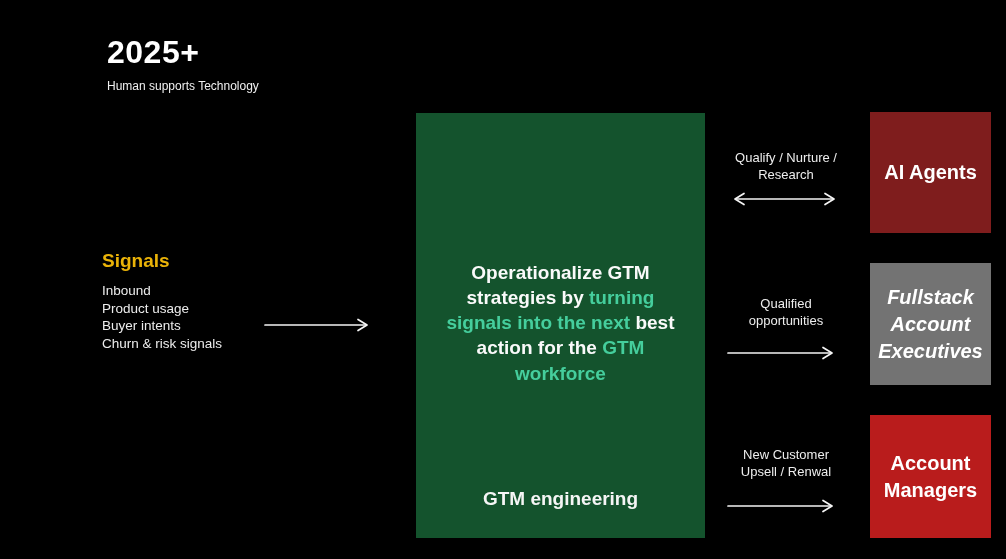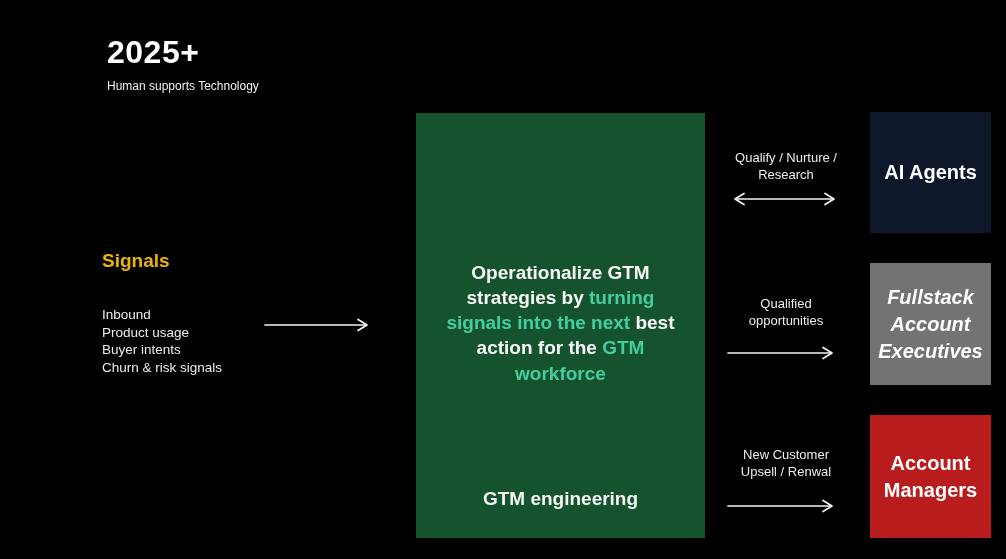--- a/index.html
+++ b/index.html
@@ -17,21 +17,21 @@
   .hdr { position: absolute; left: 64px; top: 34px; }
   .title { font-size: 32px; font-weight: 700; color: #ffffff; letter-spacing: 0.5px; }
   .subtitle { margin-top: 8px; font-size: 12px; font-weight: 400; color: #f0f0f0; }
 
   
   .signals-heading {
     position: absolute; left: 59px; top: 250px;
     font-size: 19px; font-weight: 700; color: #eab308;
   }
   .signals-list {
-    position: absolute; left: 59px; top: 306px;
+    position: absolute; left: 59px; top: 282px;
     font-size: 13.5px; line-height: 17.5px; color: #ececec;
   }
 
   
   .arrow { position: absolute; display: block; }
   .arrow line, .arrow polyline {
     stroke: #f5f5f5; stroke-width: 1.7; fill: none;
     stroke-linecap: round; stroke-linejoin: round;
   }
 
@@ -101,21 +101,21 @@
 
   <div class="flow-label" style="top:149px;">
     <div>Qualify / Nurture /</div>
     <div>Research</div>
   </div>
   <svg class="arrow" style="left:683px; top:190px;" width="117" height="18" viewBox="0 0 117 18">
     <line x1="10" y1="9" x2="107" y2="9"></line>
     <polyline points="18,3.5 9,9 18,14.5"></polyline>
     <polyline points="99,3.5 108,9 99,14.5"></polyline>
   </svg>
-  <div class="role-box" style="top: 112px; height: 121px; background-color: #0f172a;">
+  <div class="role-box" style="top: 112px; height: 121px; background-color: #7f1d1d;">
     <div class="role-label">AI Agents</div>
   </div>
 
   <div class="flow-label" style="top:295px;">
     <div>Qualified</div>
     <div>opportunities</div>
   </div>
   <svg class="arrow" style="left:683px; top:344px;" width="117" height="18" viewBox="0 0 117 18">
     <line x1="2" y1="9" x2="105" y2="9"></line>
     <polyline points="97,3.5 106,9 97,14.5"></polyline>

